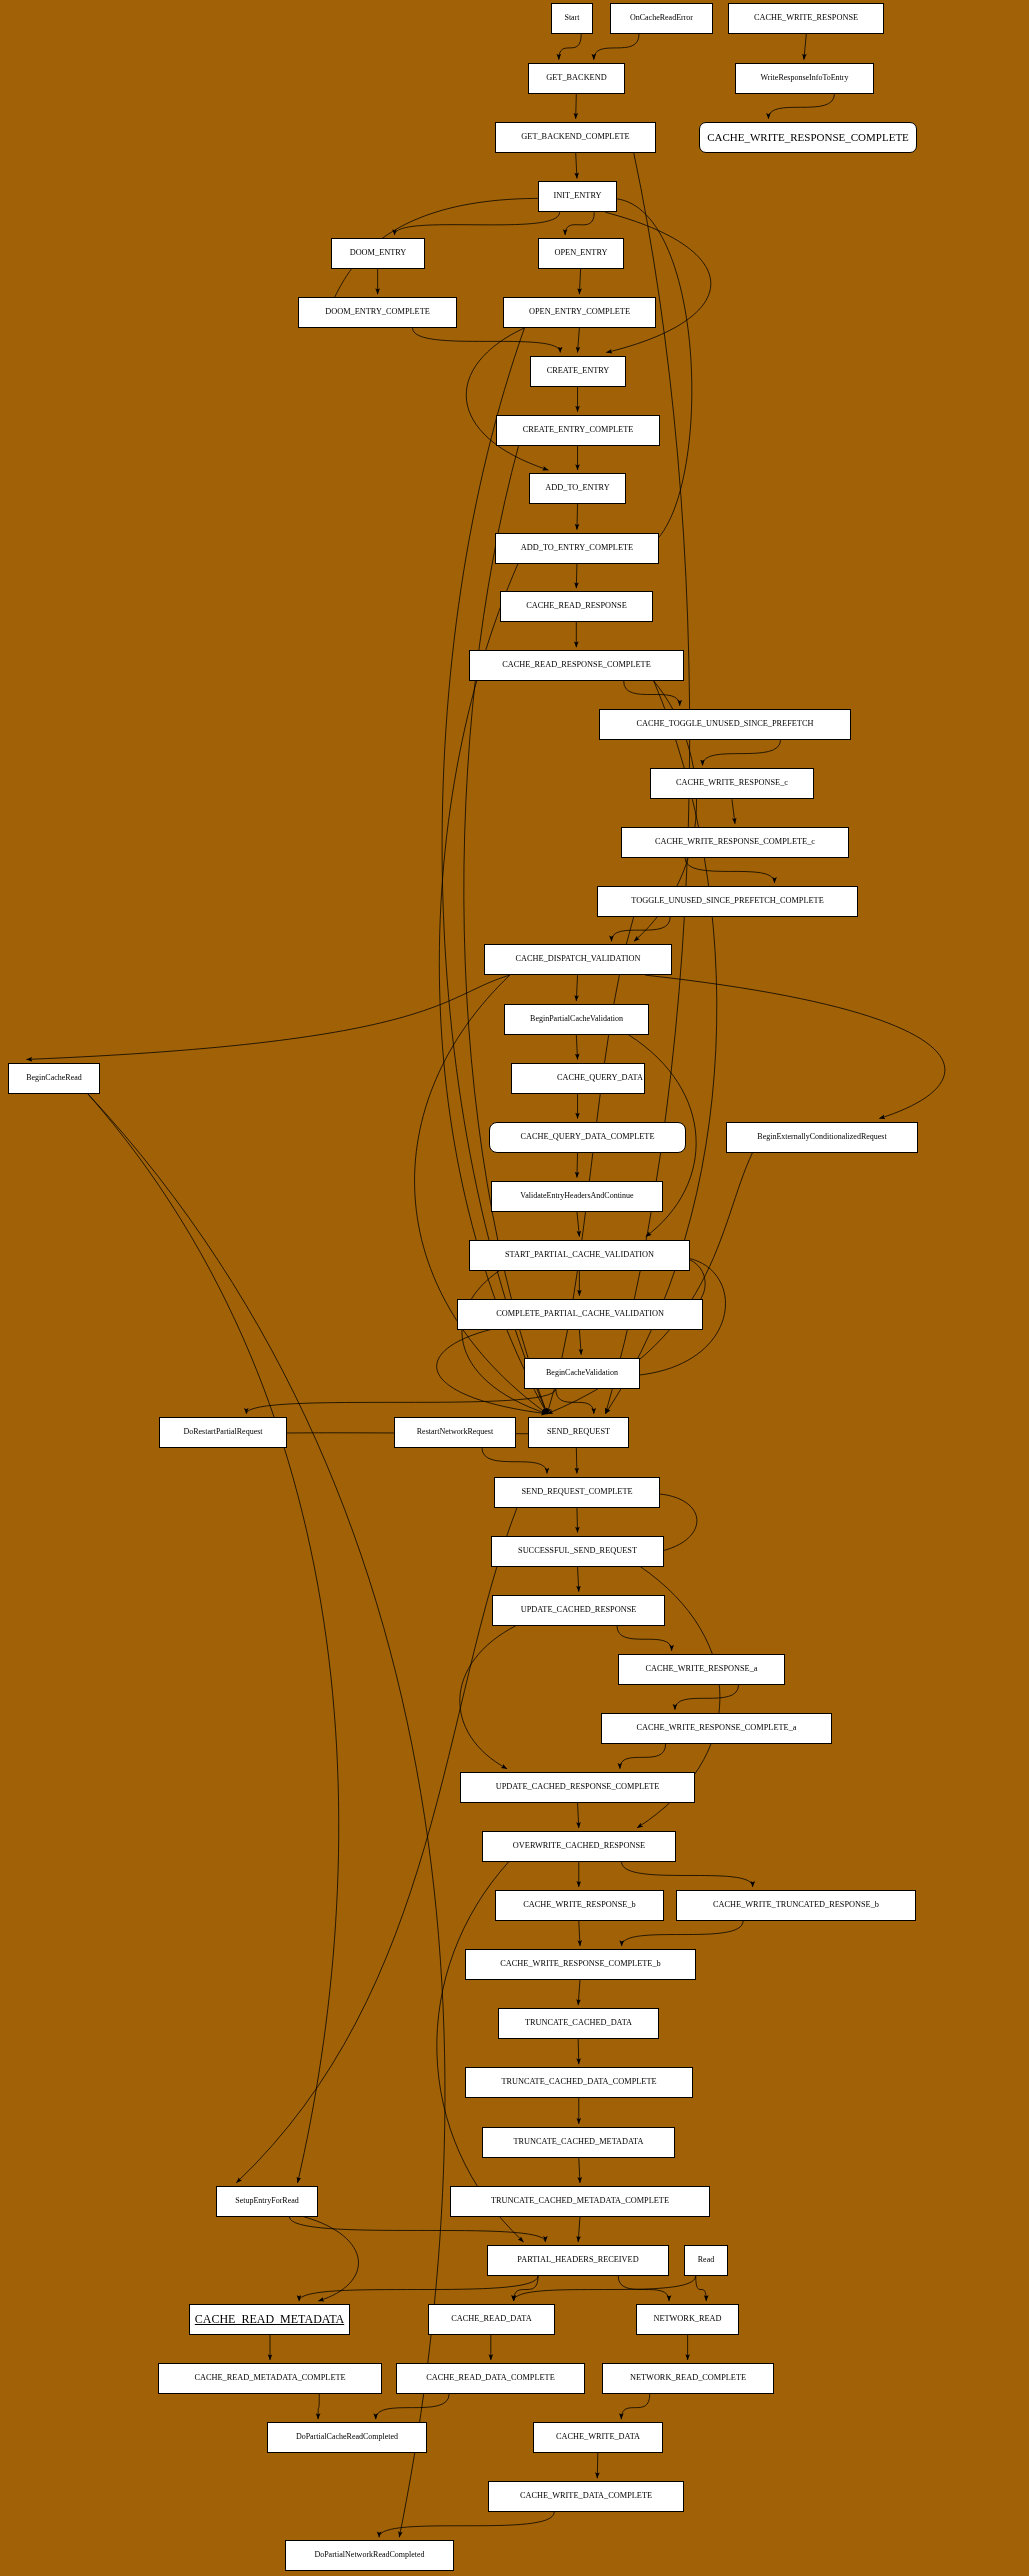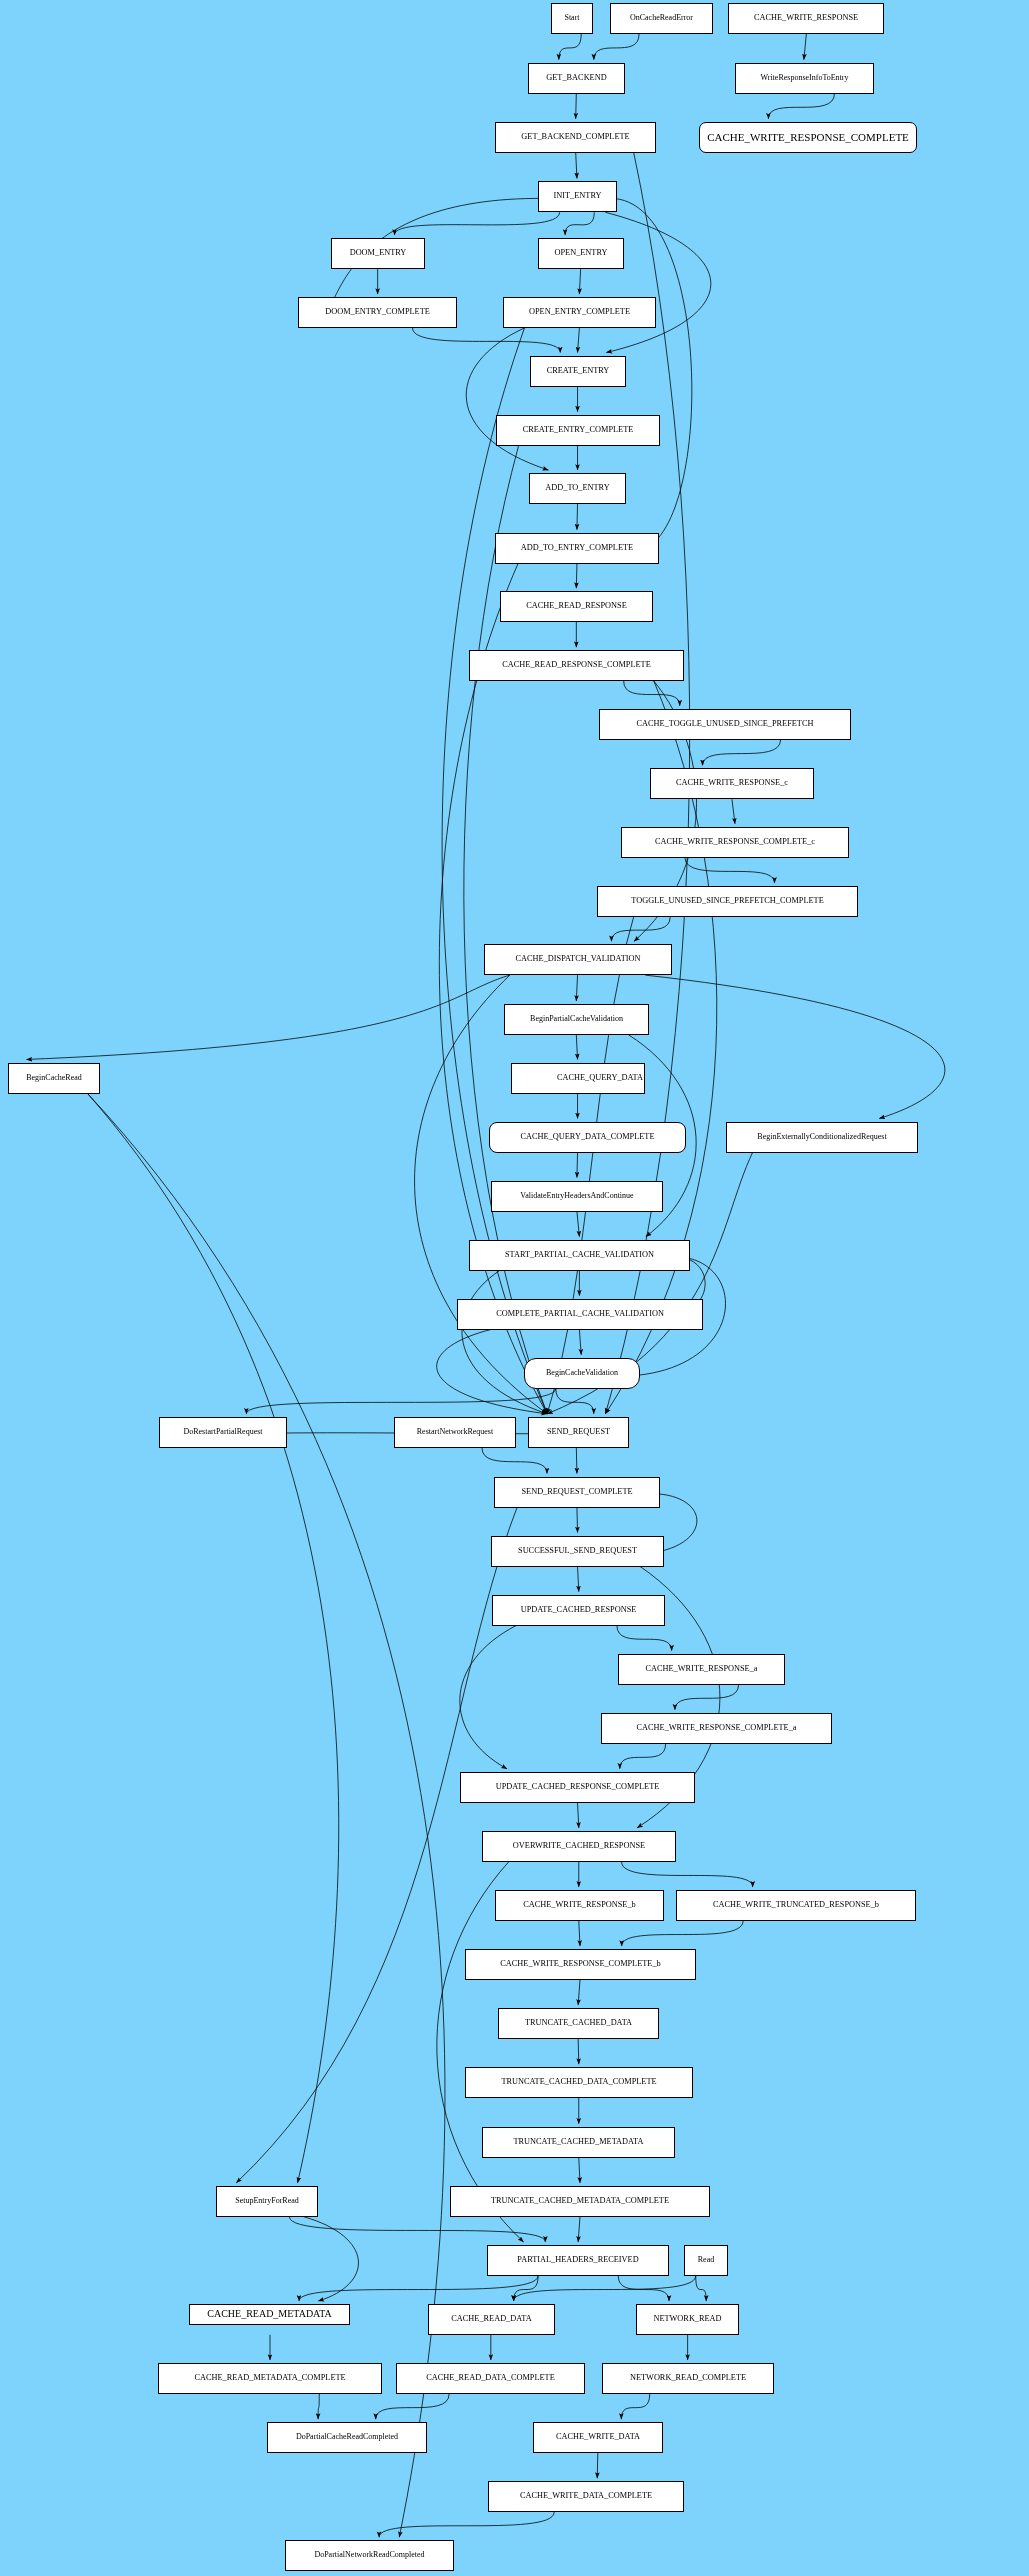--- a/index.html
+++ b/index.html
@@ -5,21 +5,21 @@
 <style>
   html, body {
     margin: 0;
     padding: 0;
     background: #ffffff;
   }
   #canvas {
     position: relative;
     width: 1029px;
     height: 2576px;
-    background: #7dd3fc;
+    background: #a16207;
     font-family: "Liberation Serif", "DejaVu Serif", serif;
     overflow: hidden;
   }
   #edges {
     position: absolute;
     left: 0;
     top: 0;
     width: 1029px;
     height: 2576px;
     pointer-events: none;
@@ -234,21 +234,21 @@
       </div>
       <div class="node" style="left: 491px; top: 1181px; width: 172px; height: 31px; font-size: 8px;">
         <span class="lbl">ValidateEntryHeadersAndContinue</span>
       </div>
       <div class="node" style="left: 469px; top: 1240px; width: 221px; height: 31px; font-size: 8.3px;">
         <span class="lbl">START_PARTIAL_CACHE_VALIDATION</span>
       </div>
       <div class="node" style="left: 457px; top: 1299px; width: 246px; height: 31px; font-size: 8.3px;">
         <span class="lbl">COMPLETE_PARTIAL_CACHE_VALIDATION</span>
       </div>
-      <div class="node" style="left: 524px; top: 1358px; width: 116px; height: 31px; font-size: 8px; border-radius: 12px;">
+      <div class="node" style="left: 524px; top: 1358px; width: 116px; height: 31px; font-size: 8px;">
         <span class="lbl">BeginCacheValidation</span>
       </div>
       <div class="node" style="left: 159px; top: 1417px; width: 128px; height: 31px; font-size: 8px;">
         <span class="lbl">DoRestartPartialRequest</span>
       </div>
       <div class="node" style="left: 394px; top: 1417px; width: 122px; height: 31px; font-size: 8px;">
         <span class="lbl">RestartNetworkRequest</span>
       </div>
       <div class="node" style="left: 528px; top: 1417px; width: 101px; height: 31px; font-size: 8.3px;">
         <span class="lbl">SEND_REQUEST</span>
@@ -297,21 +297,21 @@
       </div>
       <div class="node" style="left: 450px; top: 2186px; width: 260px; height: 31px; font-size: 8.3px;">
         <span class="lbl">TRUNCATE_CACHED_METADATA_COMPLETE</span>
       </div>
       <div class="node" style="left: 487px; top: 2245px; width: 182px; height: 31px; font-size: 8.3px;">
         <span class="lbl">PARTIAL_HEADERS_RECEIVED</span>
       </div>
       <div class="node" style="left: 684px; top: 2245px; width: 44px; height: 31px; font-size: 8px;">
         <span class="lbl">Read</span>
       </div>
-      <div class="node" style="left: 189px; top: 2304px; width: 161px; height: 21px; font-size: 10px;">
+      <div class="node" style="left: 189px; top: 2304px; width: 161px; height: 31px; font-size: 12px; text-decoration: underline;">
         <span class="lbl">CACHE_READ_METADATA</span>
       </div>
       <div class="node" style="left: 428px; top: 2304px; width: 127px; height: 31px; font-size: 8.3px;">
         <span class="lbl">CACHE_READ_DATA</span>
       </div>
       <div class="node" style="left: 636px; top: 2304px; width: 103px; height: 31px; font-size: 8.3px;">
         <span class="lbl">NETWORK_READ</span>
       </div>
       <div class="node" style="left: 158px; top: 2363px; width: 224px; height: 31px; font-size: 8.3px;">
         <span class="lbl">CACHE_READ_METADATA_COMPLETE</span>

